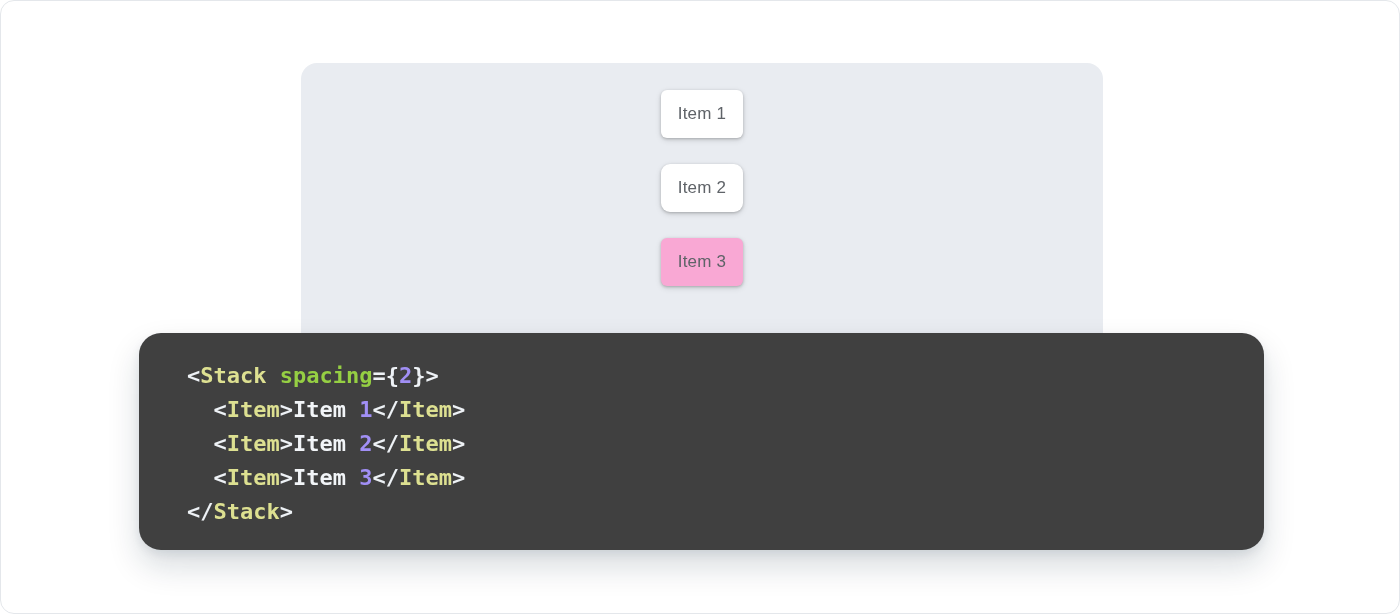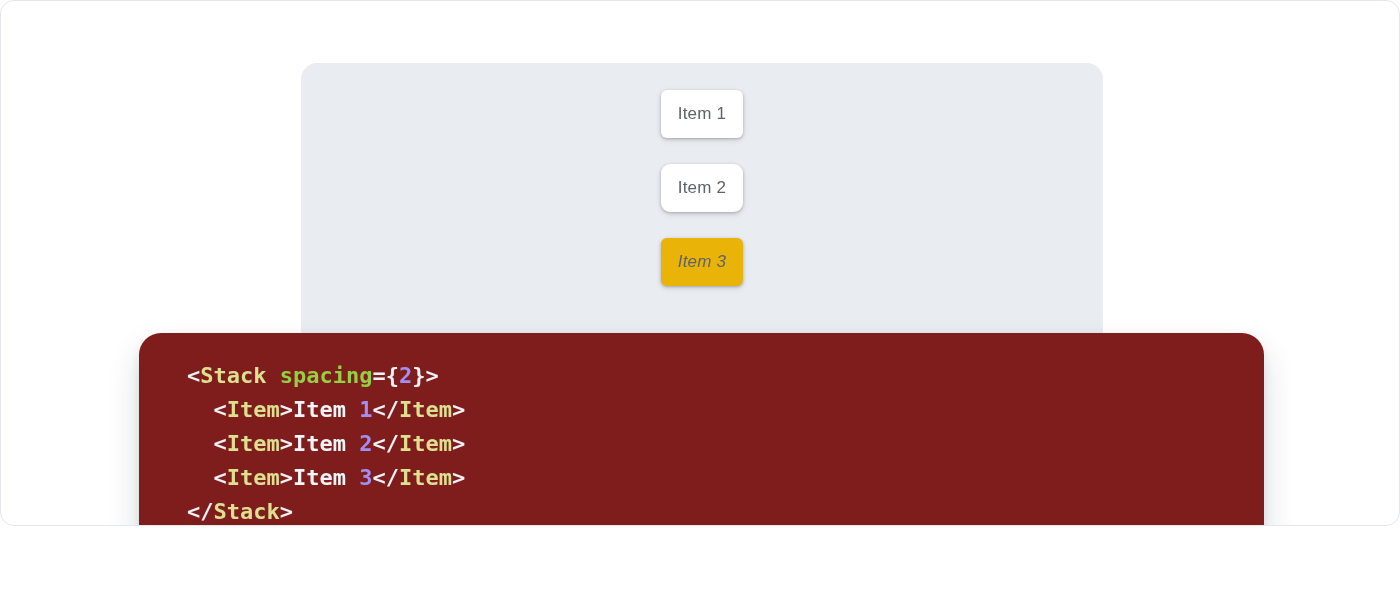--- a/index.html
+++ b/index.html
@@ -3,21 +3,21 @@
 <meta charset="utf-8">
 <style>
   html, body {
     margin: 0;
     padding: 0;
     background: #ffffff;
   }
   .screen {
     position: relative;
     width: 1400px;
-    height: 526px;
+    height: 614px;
     box-sizing: border-box;
     background: #ffffff;
     border: 1px solid #e4e7eb;
     border-radius: 14px;
     overflow: hidden;
     font-family: "Liberation Sans", sans-serif;
   }
   .demo-panel {
     position: absolute;
     left: 300px;
@@ -71,18 +71,18 @@
   }
 </style>
 </head>
 <body>
 
 <div class="screen">
   <div class="demo-panel" style="background: rgb(233, 236, 241);">
 
   <div class="demo-card" style="background: rgb(255, 255, 255); color: rgb(95, 99, 104);">Item 1</div>
       <div class="demo-card" style="background: rgb(255, 255, 255); color: rgb(95, 99, 104); border-radius: 9px;">Item 2</div>
-      <div class="demo-card" style="background: #eab308; color: rgb(95, 99, 104); font-style: italic;">Item 3</div>
+      <div class="demo-card" style="background: #f9a8d4; color: rgb(95, 99, 104);">Item 3</div>
     </div>
-  <div class="code-block" style="background: #7f1d1d; padding-left: 48px;">
+  <div class="code-block" style="background: #404040; padding-left: 48px;">
     <pre class="code-lines"><div class="code-line"><span style="color: rgb(238, 242, 246);">&lt;</span><span style="color: rgb(221, 224, 145);">Stack</span><span style="color: rgb(242, 245, 248);"> </span><span style="color: rgb(149, 207, 67);">spacing</span><span style="color: rgb(238, 242, 246);">=</span><span style="color: rgb(238, 242, 246);">{</span><span style="color: rgb(161, 143, 245);">2</span><span style="color: rgb(238, 242, 246);">}</span><span style="color: rgb(238, 242, 246);">&gt;</span></div><div class="code-line"><span style="color: rgb(242, 245, 248);">  </span><span style="color: rgb(238, 242, 246);">&lt;</span><span style="color: rgb(221, 224, 145);">Item</span><span style="color: rgb(238, 242, 246);">&gt;</span><span style="color: rgb(242, 245, 248);">Item </span><span style="color: rgb(161, 143, 245);">1</span><span style="color: rgb(238, 242, 246);">&lt;/</span><span style="color: rgb(221, 224, 145);">Item</span><span style="color: rgb(238, 242, 246);">&gt;</span></div><div class="code-line"><span style="color: rgb(242, 245, 248);">  </span><span style="color: rgb(238, 242, 246);">&lt;</span><span style="color: rgb(221, 224, 145);">Item</span><span style="color: rgb(238, 242, 246);">&gt;</span><span style="color: rgb(242, 245, 248);">Item </span><span style="color: rgb(161, 143, 245);">2</span><span style="color: rgb(238, 242, 246);">&lt;/</span><span style="color: rgb(221, 224, 145);">Item</span><span style="color: rgb(238, 242, 246);">&gt;</span></div><div class="code-line"><span style="color: rgb(242, 245, 248);">  </span><span style="color: rgb(238, 242, 246);">&lt;</span><span style="color: rgb(221, 224, 145);">Item</span><span style="color: rgb(238, 242, 246);">&gt;</span><span style="color: rgb(242, 245, 248);">Item </span><span style="color: rgb(161, 143, 245);">3</span><span style="color: rgb(238, 242, 246);">&lt;/</span><span style="color: rgb(221, 224, 145);">Item</span><span style="color: rgb(238, 242, 246);">&gt;</span></div><div class="code-line"><span style="color: rgb(238, 242, 246);">&lt;/</span><span style="color: rgb(221, 224, 145);">Stack</span><span style="color: rgb(238, 242, 246);">&gt;</span></div></pre>
   </div>
 </div>
 
 </body></html>

